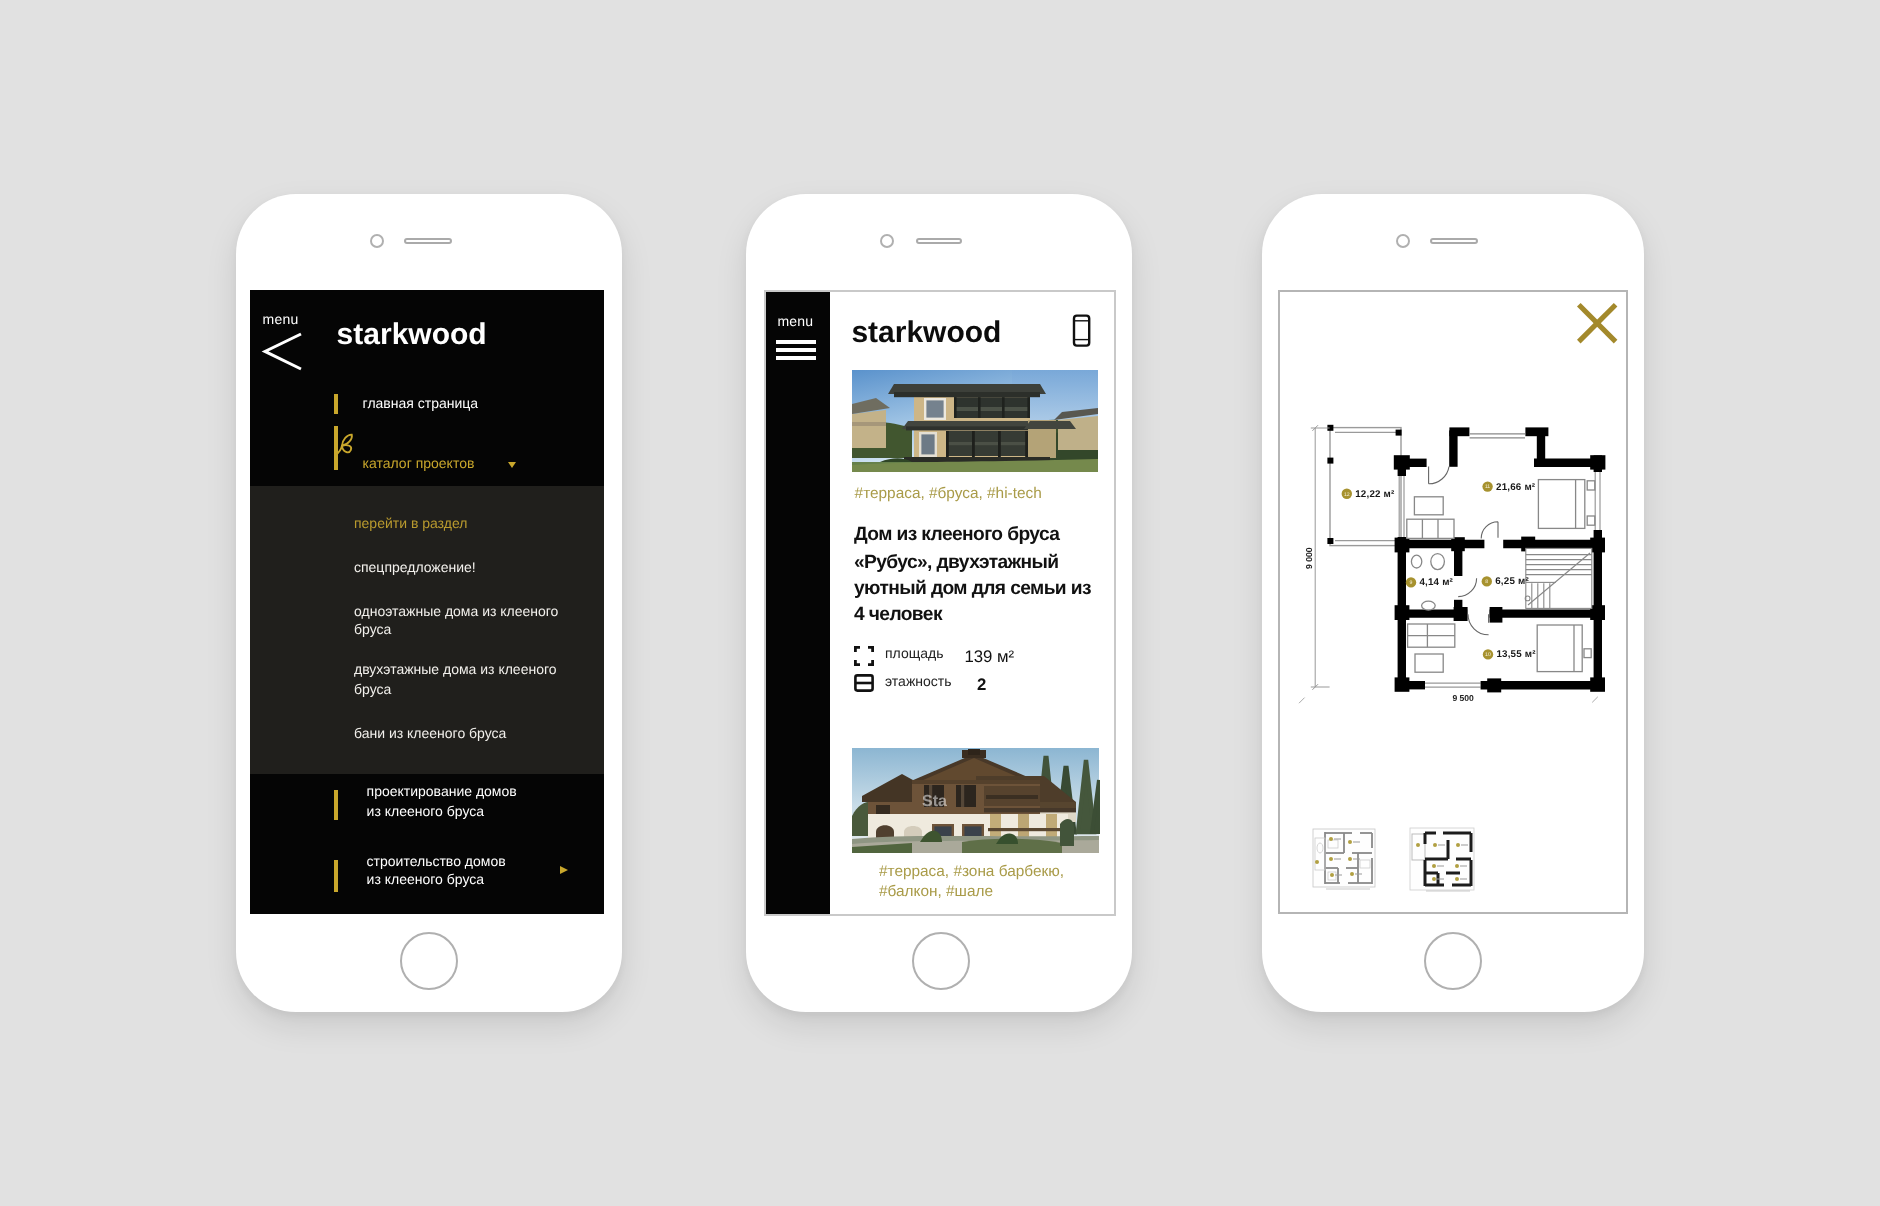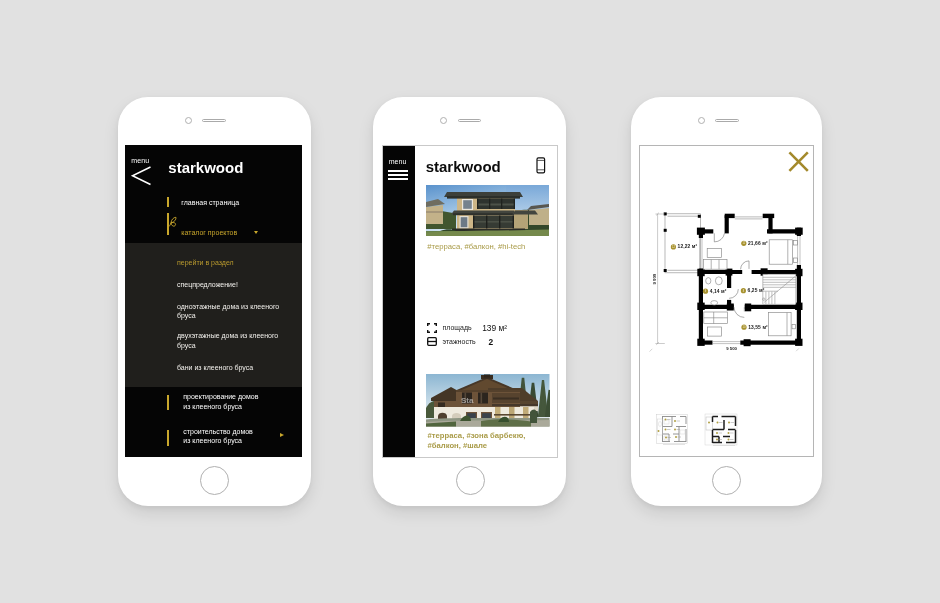--- a/index.html
+++ b/index.html
@@ -145,22 +145,23 @@
       <rect x="47" y="30.5" width="1.4" height="13" fill="#1e201c"></rect>
       <rect x="60" y="30.5" width="1.4" height="13" fill="#1e201c"></rect>
       <rect x="73" y="30.5" width="1.4" height="13" fill="#1e201c"></rect>
       <rect x="86.6" y="30.5" width="1.4" height="13" fill="#1e201c"></rect>
       <rect x="26" y="43.5" width="73" height="2.8" fill="#2a2c26"></rect>
       <rect x="0" y="46" width="123" height="5" fill="#66804a"></rect>
       <path d="M0,47.5 C30,45.5 70,46 123,44.5 L123,51 L0,51 Z" fill="#75894c"></path>
       <path d="M14,46 C20,43.5 26,43.5 30,46 Z" fill="#2f4526"></path>
     </svg>
 
-    <div class="t" style="left:44.8px;top:96.6px;font-size:7.7px;color:#a99b48;">#терраса, #балкон, #hi-tech</div>
-
+    <div class="t" style="left:44.8px;top:96.6px;font-size:7.7px;color:#a99b48;">#терраса, #бруса, #hi-tech</div>
+
+    <div class="t" style="left:44.5px;top:115.6px;font-size:9.6px;line-height:13.4px;font-weight:bold;color:#111;letter-spacing:-0.3px;">Дом из клееного бруса<br>«Рубус», двухэтажный<br>уютный дом для семьи из<br>4 человек</div>
 
     <svg style="position:absolute;left:44px;top:177.5px;" width="10" height="10" viewBox="0 0 10 10">
       <path d="M0.7,3 L0.7,0.7 L3,0.7 M7,0.7 L9.3,0.7 L9.3,3 M9.3,7 L9.3,9.3 L7,9.3 M3,9.3 L0.7,9.3 L0.7,7" fill="none" stroke="#111" stroke-width="1.4"></path>
     </svg>
 
     <div class="t" style="left:60px;top:178.4px;font-size:7px;color:#222;">площадь</div>
 
     <div class="t" style="left:99.7px;top:177.3px;font-size:8.4px;font-weight:normal;color:#111;">139 м²</div>
 
     <svg style="position:absolute;left:44px;top:191.8px;" width="10" height="9" viewBox="0 0 10 9">
@@ -221,21 +222,21 @@
       <path d="M0,45.5 C25,43 60,44.5 123.5,44 L123.5,52.5 L0,52.5 Z" fill="#8f9683"></path>
       <path d="M0,48 C30,45.5 65,47 123.5,46 L123.5,52.5 L0,52.5 Z" fill="#aaa99a"></path>
       <path d="M55,47 C70,44.5 90,45 105,47.5 L105,52.5 L55,52.5 Z" fill="#5f6f48"></path>
       <path d="M0,49.5 L30,47.5 L30,52.5 L0,52.5 Z" fill="#51653e"></path>
       <path d="M36,44 C40,39.5 45,41 45,47 L34,47 Z" fill="#3e5430"></path>
       <path d="M74,45 C78,41 83,42.5 83,48 L72,48 Z" fill="#37502e"></path>
       <path d="M104,38 C107,34 111,35 111,40 L111,49 L104,49 Z" fill="#42543a"></path>
       <text x="35" y="29" font-family="Liberation Sans, sans-serif" font-size="8" font-weight="bold" fill="#ffffff" opacity="0.5">Sta</text>
     </svg>
 
-    <div class="t" style="left:45px;top:285.3px;font-size:7.7px;line-height:9.8px;color:#a99b48;font-weight:bold;">#терраса, #зона барбекю,<br>#балкон, #шале</div>
+    <div class="t" style="left:57px;top:285.3px;font-size:7.7px;line-height:9.8px;color:#a99b48;">#терраса, #зона барбекю,<br>#балкон, #шале</div>
   </div>
 
   <div class="home"></div>
 </div>
 
 <div class="phone" style="left:630.5px;top:97px;width:191px;">
 
   <div class="cam"></div>
 
   <div class="spk"></div>

